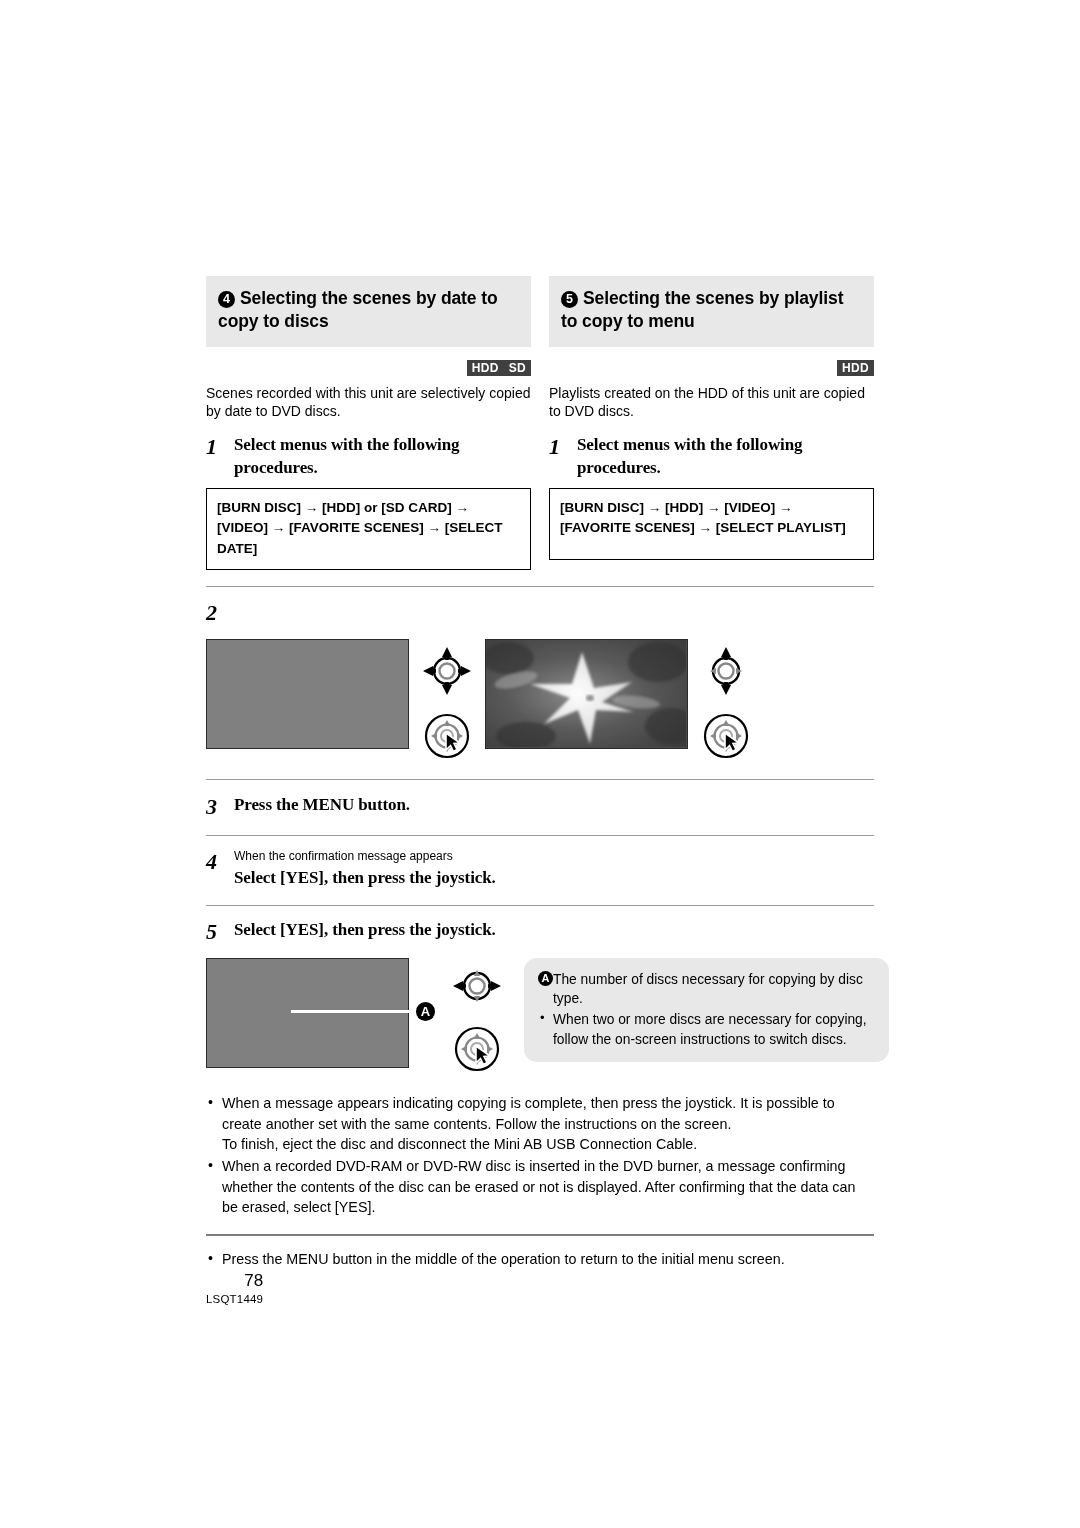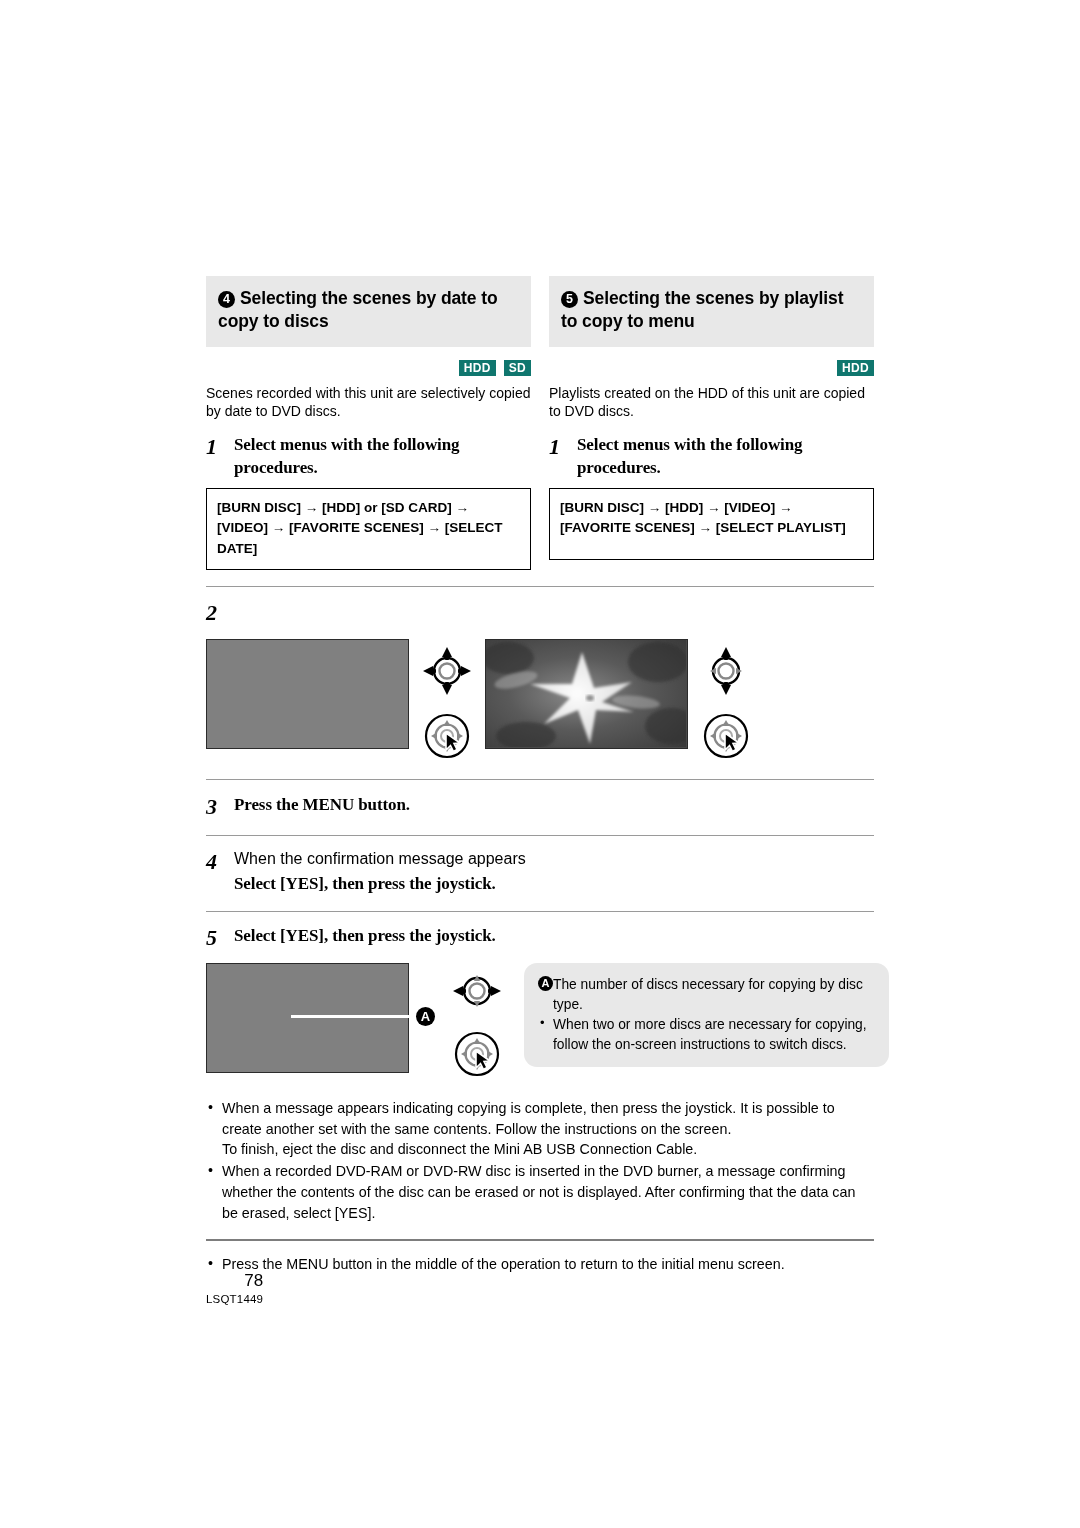--- a/index.html
+++ b/index.html
@@ -63,27 +63,27 @@
     margin-right: 5px;
     font-family: "Liberation Sans", sans-serif;
   }
   .badge-row {
     text-align: right;
     margin-top: 13px;
     height: 17px;
   }
   .badge {
     display: inline-block;
-    background: #0f766e;
+    background: #404040;
     color: #fff;
     font-size: 12px;
     font-weight: bold;
     padding: 2px 5px 2px 5px;
     line-height: 12px;
-    margin-left: 8px;
+    margin-left: 0;
     letter-spacing: 0.3px;
     vertical-align: top;
   }
   .lead {
     font-size: 14px;
     line-height: 1.32;
     margin-top: 7px;
   }
 
   
@@ -461,21 +461,21 @@
   <div class="step" style="margin-top:14px;">
     <div class="stepnum">3</div>
     <div class="steptext">Press the MENU button.</div>
   </div>
 
   <hr class="rule">
 
   <div class="step" style="margin-top:13px;">
     <div class="stepnum">4</div>
     <div>
-      <div style="font-size:16px;line-height:1.3;">When the confirmation message appears</div>
+      <div style="font-size:12px;line-height:1.3;">When the confirmation message appears</div>
       <div class="steptext" style="margin-top:3px;">Select [YES], then press the joystick.</div>
     </div>
   </div>
 
   <hr class="rule">
 
   <div class="step" style="margin-top:13px;">
     <div class="stepnum">5</div>
     <div class="steptext">Select [YES], then press the joystick.</div>
   </div>

